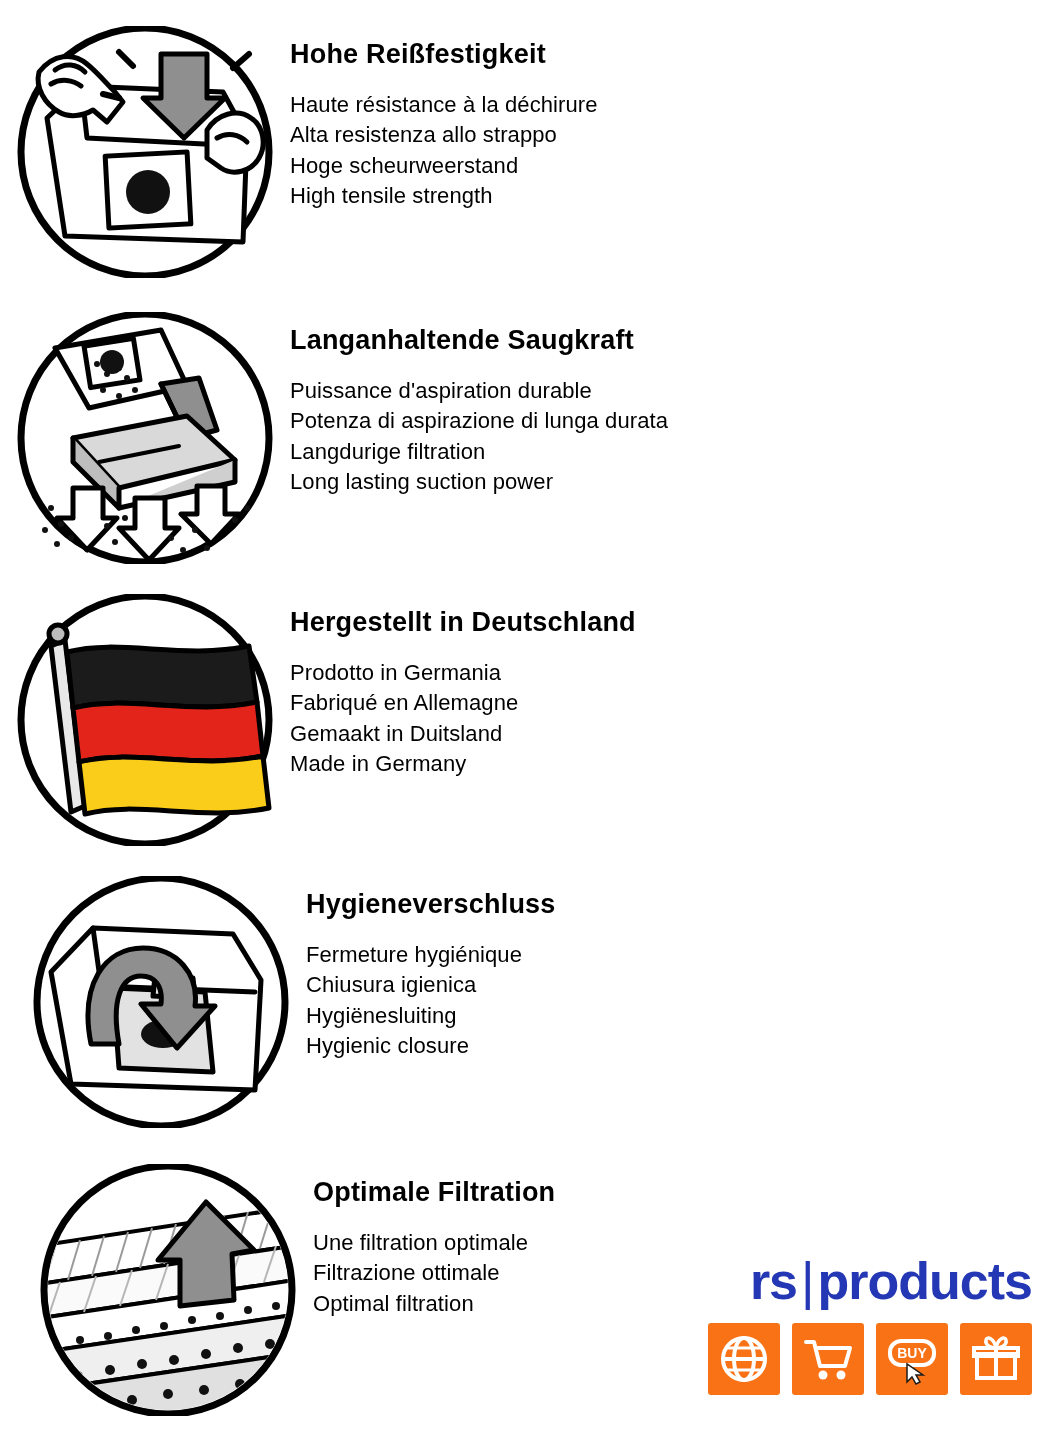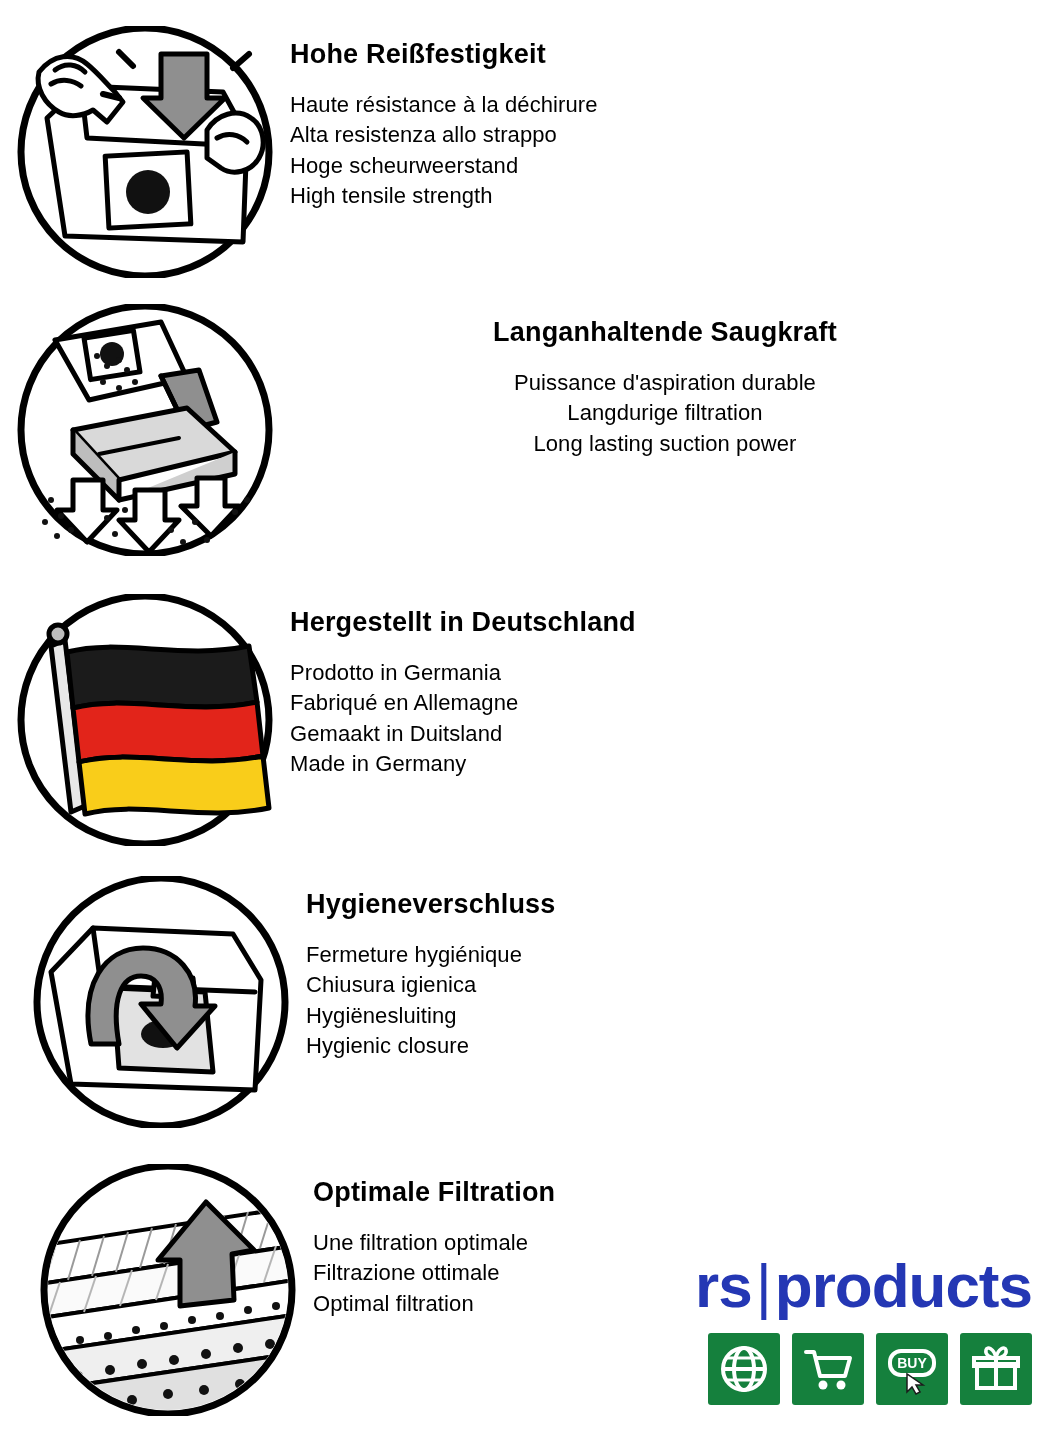--- a/index.html
+++ b/index.html
@@ -48,35 +48,35 @@
   }
   .sub {
     font-size: 22px;
     font-weight: normal;
     line-height: 1.39;
     margin: 0;
     letter-spacing: 0.1px;
   }
   
   #f0 { top: 22px; }
-  #f1 { top: 300px; text-align: center; }
+  #f1 { top: 308px; }
   #f2 { top: 590px; }
   #f3 { top: 872px; padding-left: 16px; }
   #f4 { top: 1160px; margin-left: 23px; }
 
   
   .logo-block {
     position: absolute;
     right: 8px;
     top: 1255px;
     width: 390px;
     text-align: right;
   }
   .logo-text {
-    font-size: 62px;
+    font-size: 52px;
     font-weight: bold;
     color: #2437b4;
     letter-spacing: -1px;
     line-height: 1;
     white-space: nowrap;
   }
   .logo-bar {
     display: inline-block;
     color: #2437b4;
     font-weight: normal;
@@ -84,21 +84,21 @@
   }
   .logo-icons {
     margin-top: 16px;
     display: flex;
     justify-content: flex-end;
     gap: 12px;
   }
   .logo-icon {
     width: 72px;
     height: 72px;
-    background: #15803d;
+    background: #f97316;
     border-radius: 3px;
     display: flex;
     align-items: center;
     justify-content: center;
   }
 </style>
 </head>
 <body>
 
 <div class="sheet">
@@ -187,20 +187,21 @@
             <circle cx="116" cy="66" r="3"></circle>
           <circle cx="92" cy="78" r="3"></circle>
             <circle cx="108" cy="84" r="3"></circle>
           <circle cx="124" cy="78" r="3"></circle>
         </g>
       </svg>
     </div>
     <div class="text-wrap">
       <p class="headline">Langanhaltende Saugkraft</p>
       <p class="sub">Puissance d'aspiration durable</p>
+      <p class="sub">Potenza di aspirazione di lunga durata</p>
       <p class="sub">Langdurige filtration</p>
       <p class="sub">Long lasting suction power</p>
     </div>
   </div>
 
   <div class="feature" id="f2">
     <div class="icon-wrap">
       <svg width="268" height="252" viewBox="0 0 268 252">
         <circle cx="134" cy="126" r="124" fill="#fff" stroke="#000" stroke-width="7"></circle>
 

